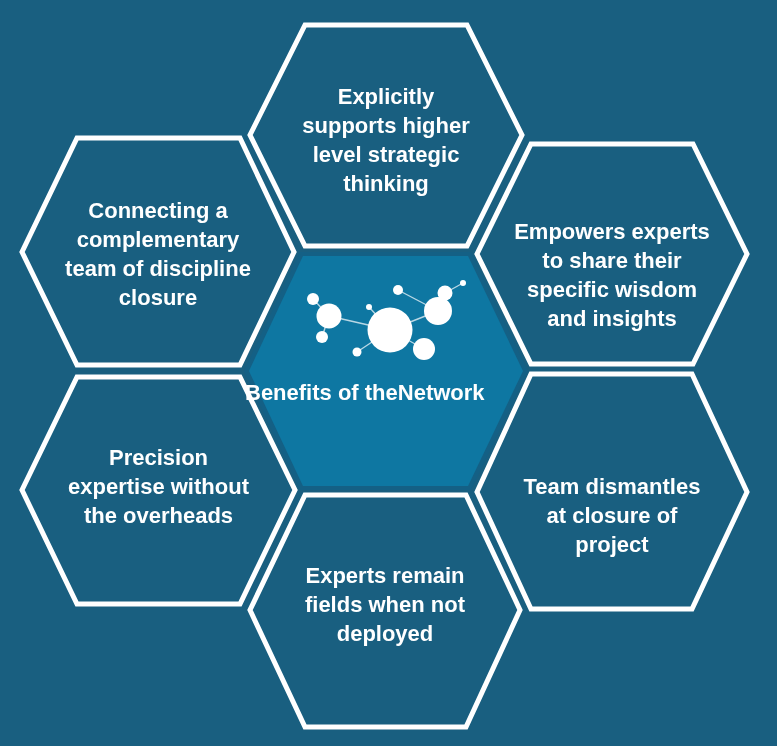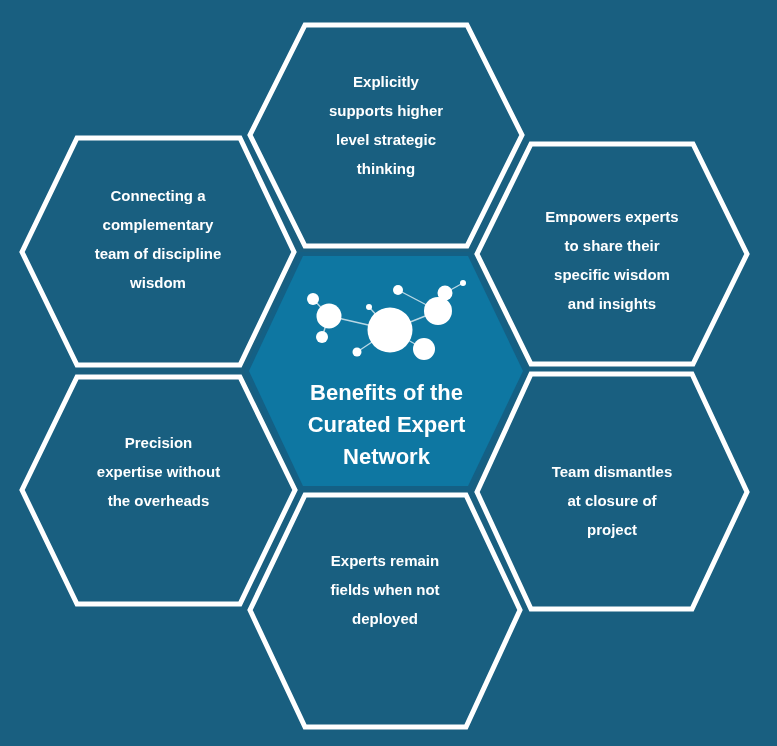--- a/index.html
+++ b/index.html
@@ -30,41 +30,42 @@
     .hex-center-border {
       fill: #146085;
     }
     .hex-center-fill {
       fill: #0e77a2;
     }
     .hex-label {
       position: absolute;
       color: #ffffff;
       font-weight: bold;
-      font-size: 15px;
+      font-size: 22px;
       line-height: 29px;
       text-align: center;
       display: flex;
       flex-direction: column;
       align-items: center;
       justify-content: flex-start;
+      margin-top: 15px;
     }
     .hex-label span {
       display: block;
       white-space: nowrap;
     }
     .center-label {
       position: absolute;
       color: #ffffff;
       font-weight: bold;
       font-size: 22px;
       line-height: 32px;
       text-align: center;
       display: flex;
-      flex-direction: column;
+      flex-direction: row;
       align-items: center;
     }
     .center-label span {
       display: block;
       white-space: nowrap;
     }
     .net-link {
       stroke: #d6e8f0;
       stroke-width: 1.4;
       opacity: 0.85;
@@ -118,21 +119,21 @@
   <span>Explicitly</span>
   <span>supports higher</span>
   <span>level strategic</span>
   <span>thinking</span>
 </div>
 
 <div class="hex-label" style="left:22px; top:181px; width:272px;align-items:center;">
   <span>Connecting a</span>
   <span>complementary</span>
   <span>team of discipline</span>
-  <span>wisdom</span>
+  <span>closure</span>
 </div>
 
 <div class="hex-label" style="left:477px; top:202px; width:270px;">
   <span>Empowers experts</span>
   <span>to share their</span>
   <span>specific wisdom</span>
   <span>and insights</span>
 </div>
 
 <div class="hex-label" style="left:22px; top:428px; width:273px;justify-content:flex-end;">
@@ -148,15 +149,14 @@
 </div>
 
 <div class="hex-label" style="left:250px; top:546px; width:270px;">
   <span>Experts remain</span>
   <span>fields when not</span>
   <span>deployed</span>
 </div>
 
 <div class="center-label" style="left:245px; top:377px; width:283px;">
   <span>Benefits of the</span>
-  <span>Curated Expert</span>
   <span>Network</span>
 </div>
 
 </body></html>

